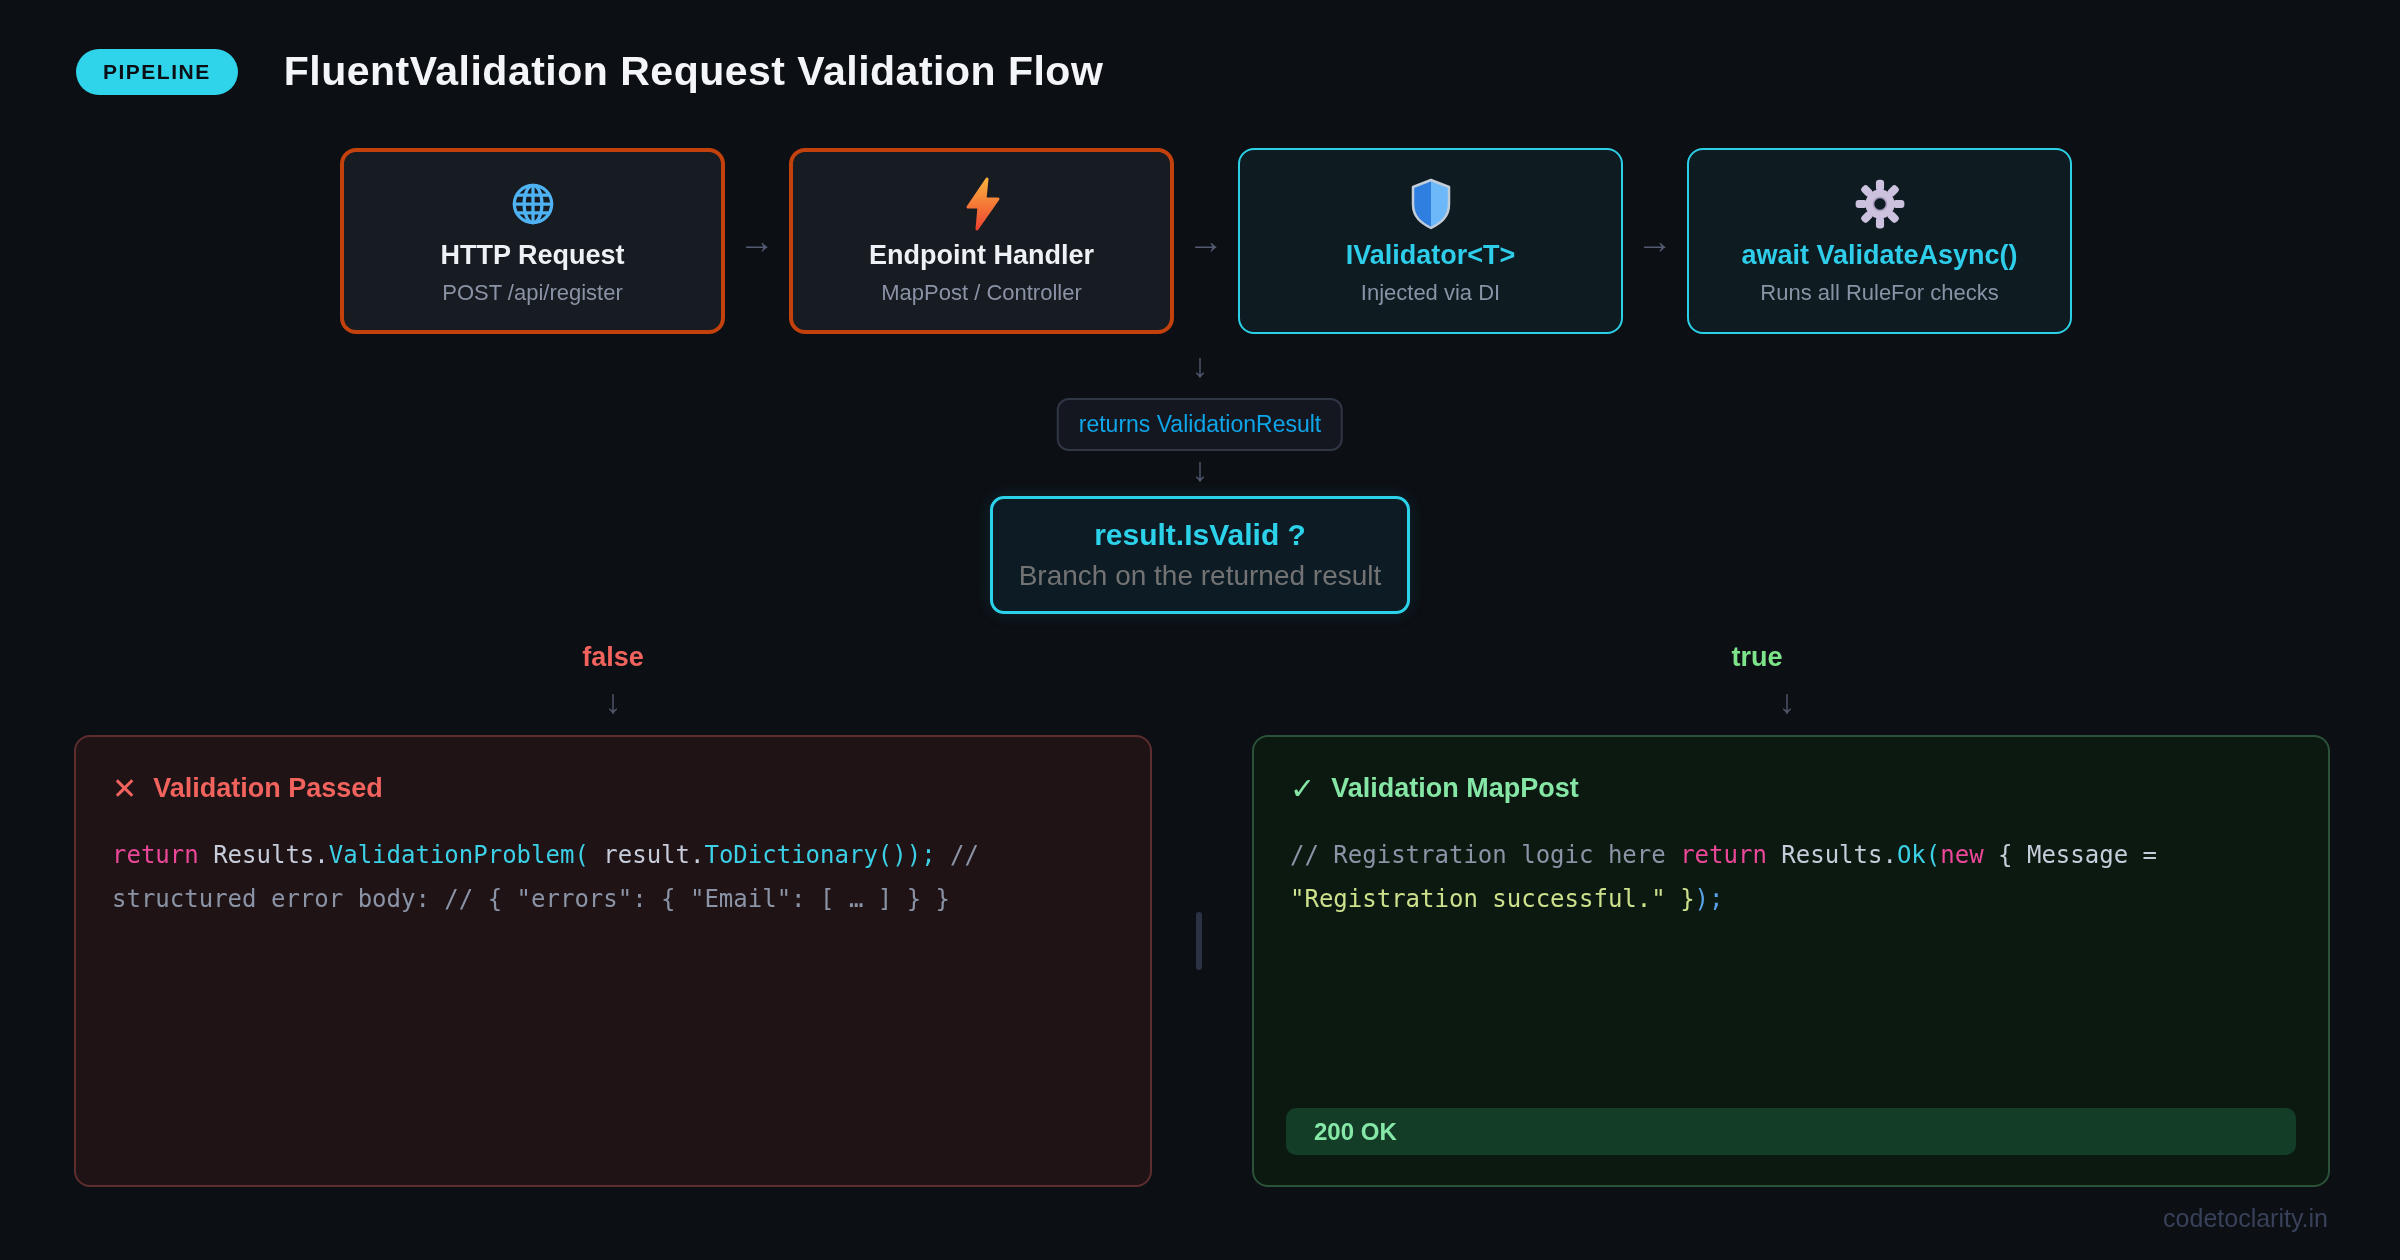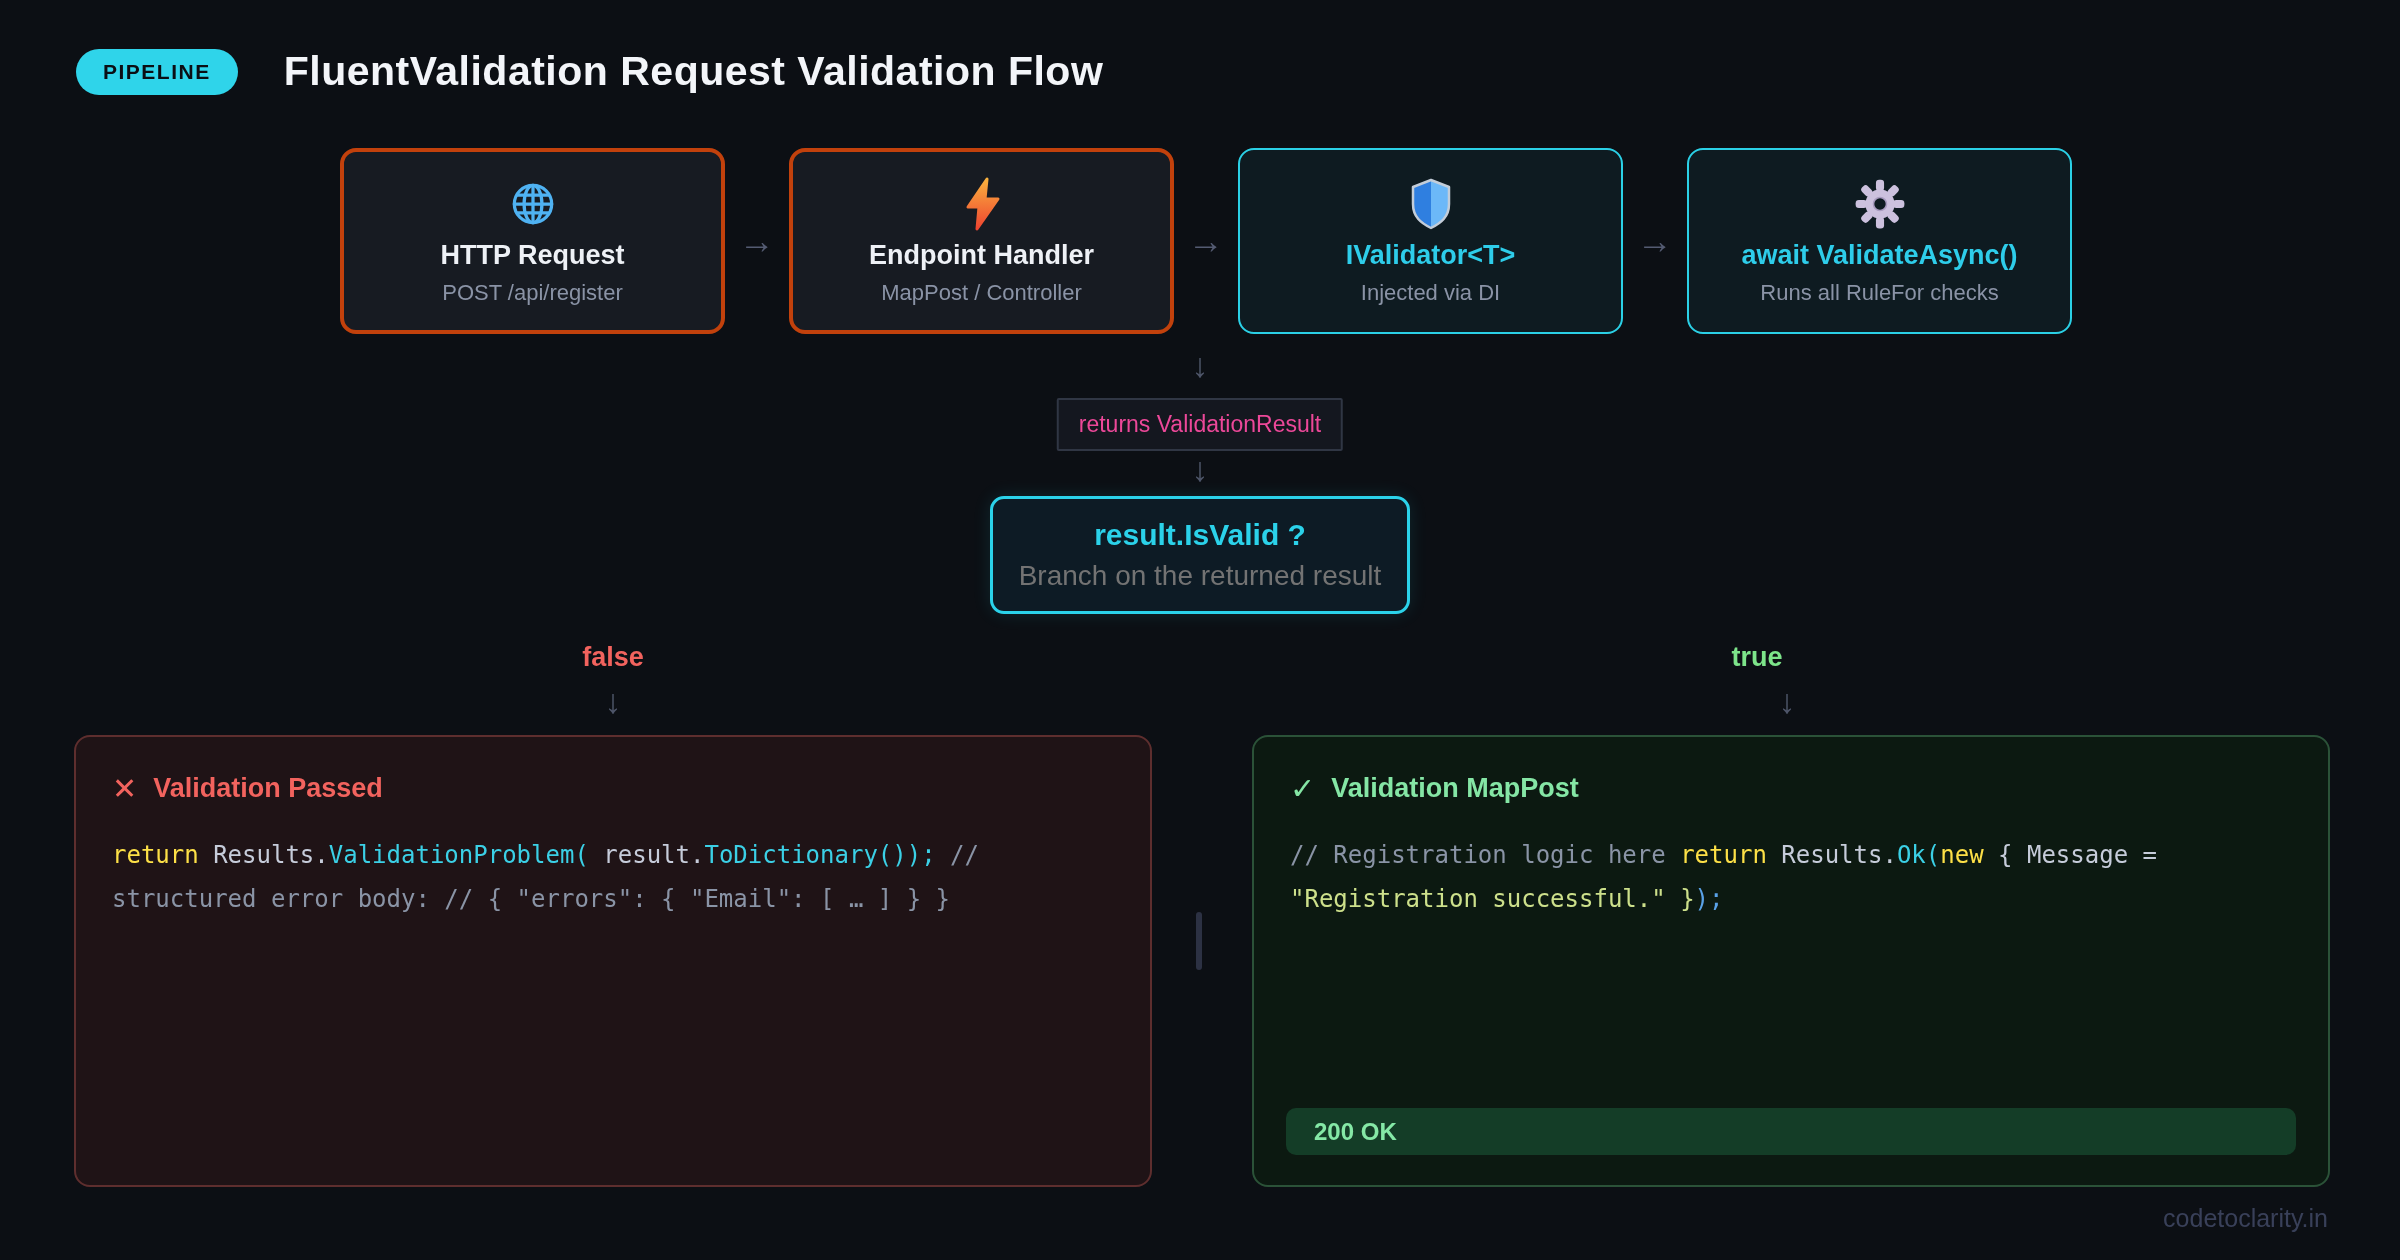--- a/index.html
+++ b/index.html
@@ -35,22 +35,22 @@
   .flow-sub { font-size:22px; color:#8a93a6; }
   .h-arrow {
     flex:1; display:flex; align-items:center; justify-content:center;
     color:#545b72; font-size:36px;
   }
 
   
   .mid { position:absolute; left:1200px; transform:translateX(-50%); text-align:center; }
   .v-arrow { color:#4e5569; font-size:34px; line-height:1; }
   .returns-pill {
-    display:inline-block; padding:11px 20px; border:2px solid #303644; border-radius:2px;
-    background:#14171f; color:#ec4899; font-size:23px; white-space:nowrap;
+    display:inline-block; padding:11px 20px; border:2px solid #303644; border-radius:12px;
+    background:#14171f; color:#0ea5e9; font-size:23px; white-space:nowrap;
   }
   .decision {
     position:absolute; left:990px; top:496px; width:420px; height:118px;
     border:3px solid #2bd2ea; border-radius:14px; background:#0d1b25;
     display:flex; flex-direction:column; align-items:center; justify-content:center; gap:8px;
     box-shadow:0 0 18px rgba(43,210,234,0.12);
   }
   .decision-title { font-size:30px; font-weight:bold; color:#2bd2ea; }
   .decision-sub { font-size:28px; color:#737373;text-align:right; }
 
@@ -66,21 +66,21 @@
   .result-header { position:absolute; left:36px; top:36px; display:flex; align-items:center; gap:16px; }
   .result-header .mark { font-size:30px; line-height:1; }
   .result-header .label { font-size:27px; font-weight:bold; }
   .failed .mark, .failed .label { color:#f2635e; }
   .passed .mark, .passed .label { color:#85e6a5; }
   .code {
     position:absolute; left:36px; top:96px; width:1010px;
     font-family:"DejaVu Sans Mono", monospace; font-size:24px; line-height:44px;
     color:#c6ccda; word-wrap:break-word;
   }
-  .tok-kw   { color:#fde047; }
+  .tok-kw   { color:#ec4899; }
   .tok-fn   { color:#3bd0e6; }
   .tok-plain{ color:#c6ccda; }
   .tok-cm   { color:#8a94a6; }
   .tok-str  { color:#cde08b; }
   .tok-pb   { color:#5aa2e8; }
   .status-bar {
     position:absolute; left:32px; right:32px; bottom:30px; height:47px;
     border-radius:10px; display:flex; align-items:center; padding-left:28px;
     font-size:24px; font-weight:bold;
   }

